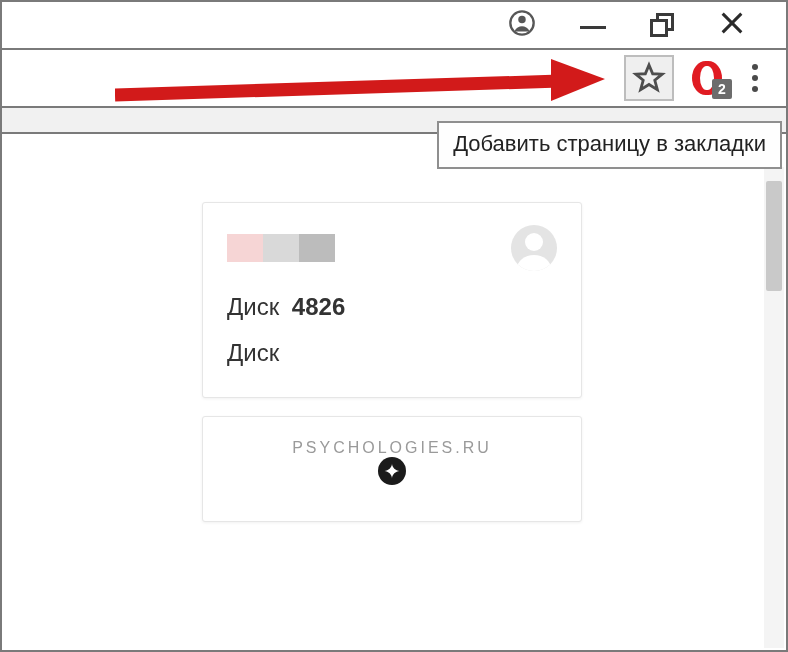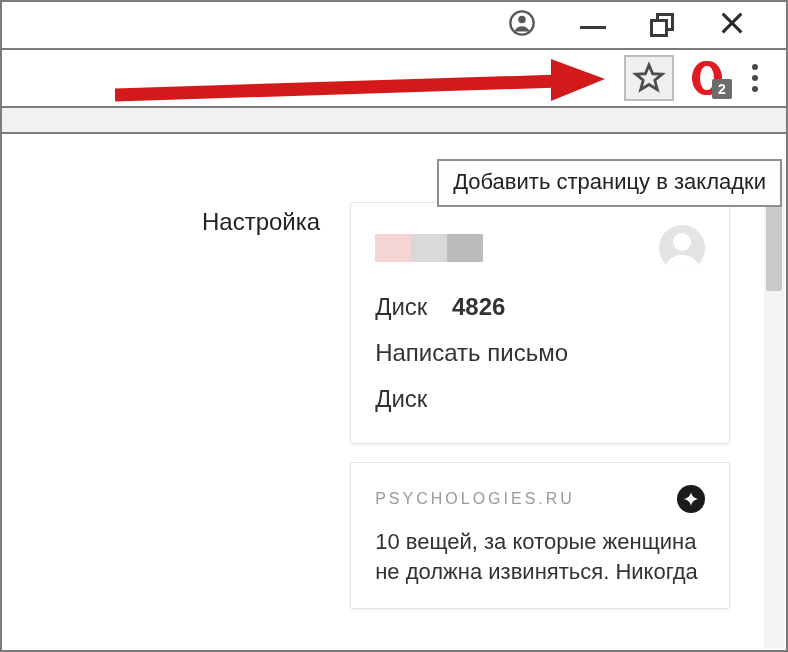--- a/index.html
+++ b/index.html
@@ -80,21 +80,20 @@
   .tooltip {
     position: absolute;
     top: 121px;
     right: 6px;
     background: #fefefe;
     border: 2px solid #8f8f8f;
     padding: 8px 14px 10px 14px;
     font-size: 22px;
     color:#222;
     z-index: 10;
-    margin-top: 38px;
   }
 
   .arrow {
     position:absolute;
     top: 55px;
     left: 115px;
     width: 490px;
     height: 60px;
     z-index: 9;
     pointer-events:none;
@@ -135,24 +134,24 @@
   .avatar::before {
     content:""; position:absolute; top:8px; left:14px; width:18px; height:18px;
     background:#fff; border-radius:50%;
   }
   .avatar::after {
     content:""; position:absolute; bottom:-12px; left:6px; width:34px; height:28px;
     background:#fff; border-radius:50% 50% 0 0;
   }
   .card-row { font-size:24px; color:#333; margin-bottom:18px; }
   .card-row:last-child { margin-bottom:4px; }
-  .mail-count { font-weight:bold; margin-left:18px;text-align:right; }
+  .mail-count { font-weight:bold; margin-left:6px;text-align:right; }
 
   .news-card { padding: 22px 24px 22px 24px; }
-  .news-head { display:flex; align-items:center; justify-content:space-between; margin-bottom:14px;}
+  .news-head { display:flex; align-items:center; justify-content:space-between; margin-bottom:14px;flex-direction:column;}
   .news-source { letter-spacing: 3px; color:#9a9a9a; font-size:16px; }
   .zen-badge { width:28px; height:28px; border-radius:50%; background:#1b1b1b; display:flex;align-items:center;justify-content:center;}
   .zen-badge svg { width:18px; height:18px; }
   .news-title { font-size:22px; line-height:1.35; color:#323232; }
 
   .scrollbar { position:absolute; right:4px; top:167px; bottom:4px; width:20px; background:#f4f4f4;}
   .scroll-thumb { position:absolute; top:14px; left:2px; right:2px; height:110px; background:#c9c9c9; border-radius:2px;}
 </style>
 </head>
 <body>
@@ -205,47 +204,44 @@
     <polygon points="490,24 436,4 436,46" fill="#d21a1a"></polygon>
   </svg>
 
   <div class="tooltip">Добавить страницу в закладки</div>
 
   <div class="scrollbar">
     <div class="scroll-thumb"></div>
   </div>
 
   <div class="content">
-    <div class="settings-link">Настройка</div>
 
     <div>
       <div class="card">
         <div class="card-header">
           <div class="name-blur">
             <span class="nb1"></span>
               <span class="nb2"></span>
               <span class="nb3"></span>
           </div>
           <div class="avatar"></div>
         </div>
         <div class="card-row">
           <span>Диск</span>
           <span class="mail-count">4826</span>
         </div>
-        <div class="card-row">Написать письмо</div>
         <div class="card-row">Диск</div>
       </div>
 
       <div class="card news-card">
         <div class="news-head">
           <div class="news-source">PSYCHOLOGIES.RU</div>
           <div class="zen-badge">
             <svg viewBox="0 0 24 24" fill="#fff">
               <path d="M12 2c0 5-5 10-10 10 5 0 10 5 10 10 0-5 5-10 10-10-5 0-10-5-10-10z"></path>
             </svg>
           </div>
         </div>
-        <div class="news-title">10 вещей, за которые женщина не должна извиняться. Никогда</div>
       </div>
     </div>
   </div>
 
 </div>
 
 </body></html>

